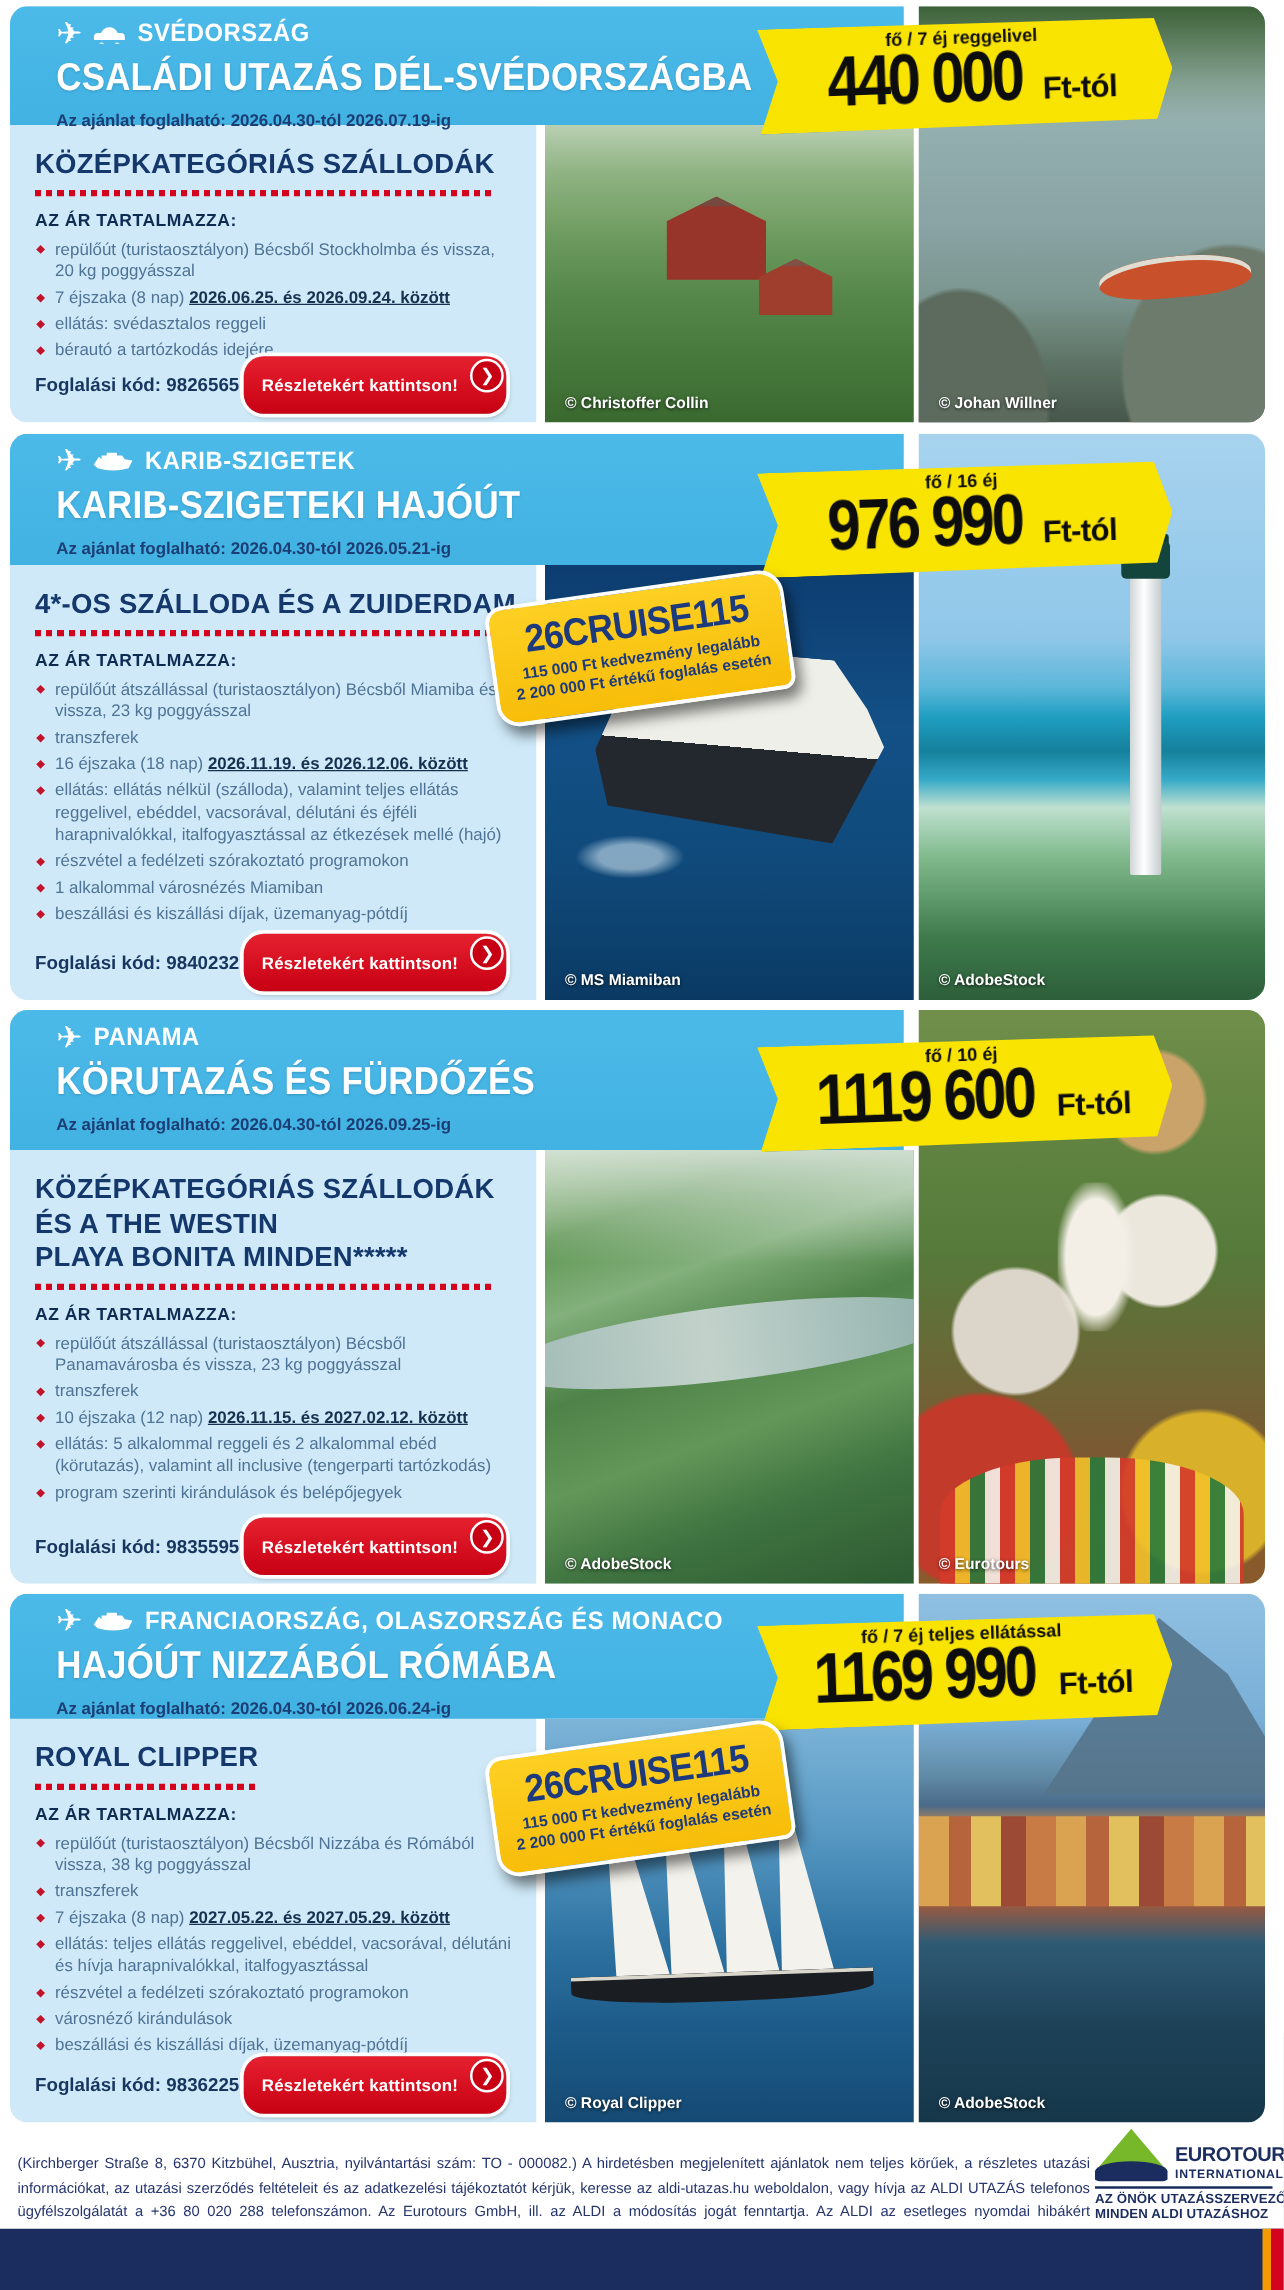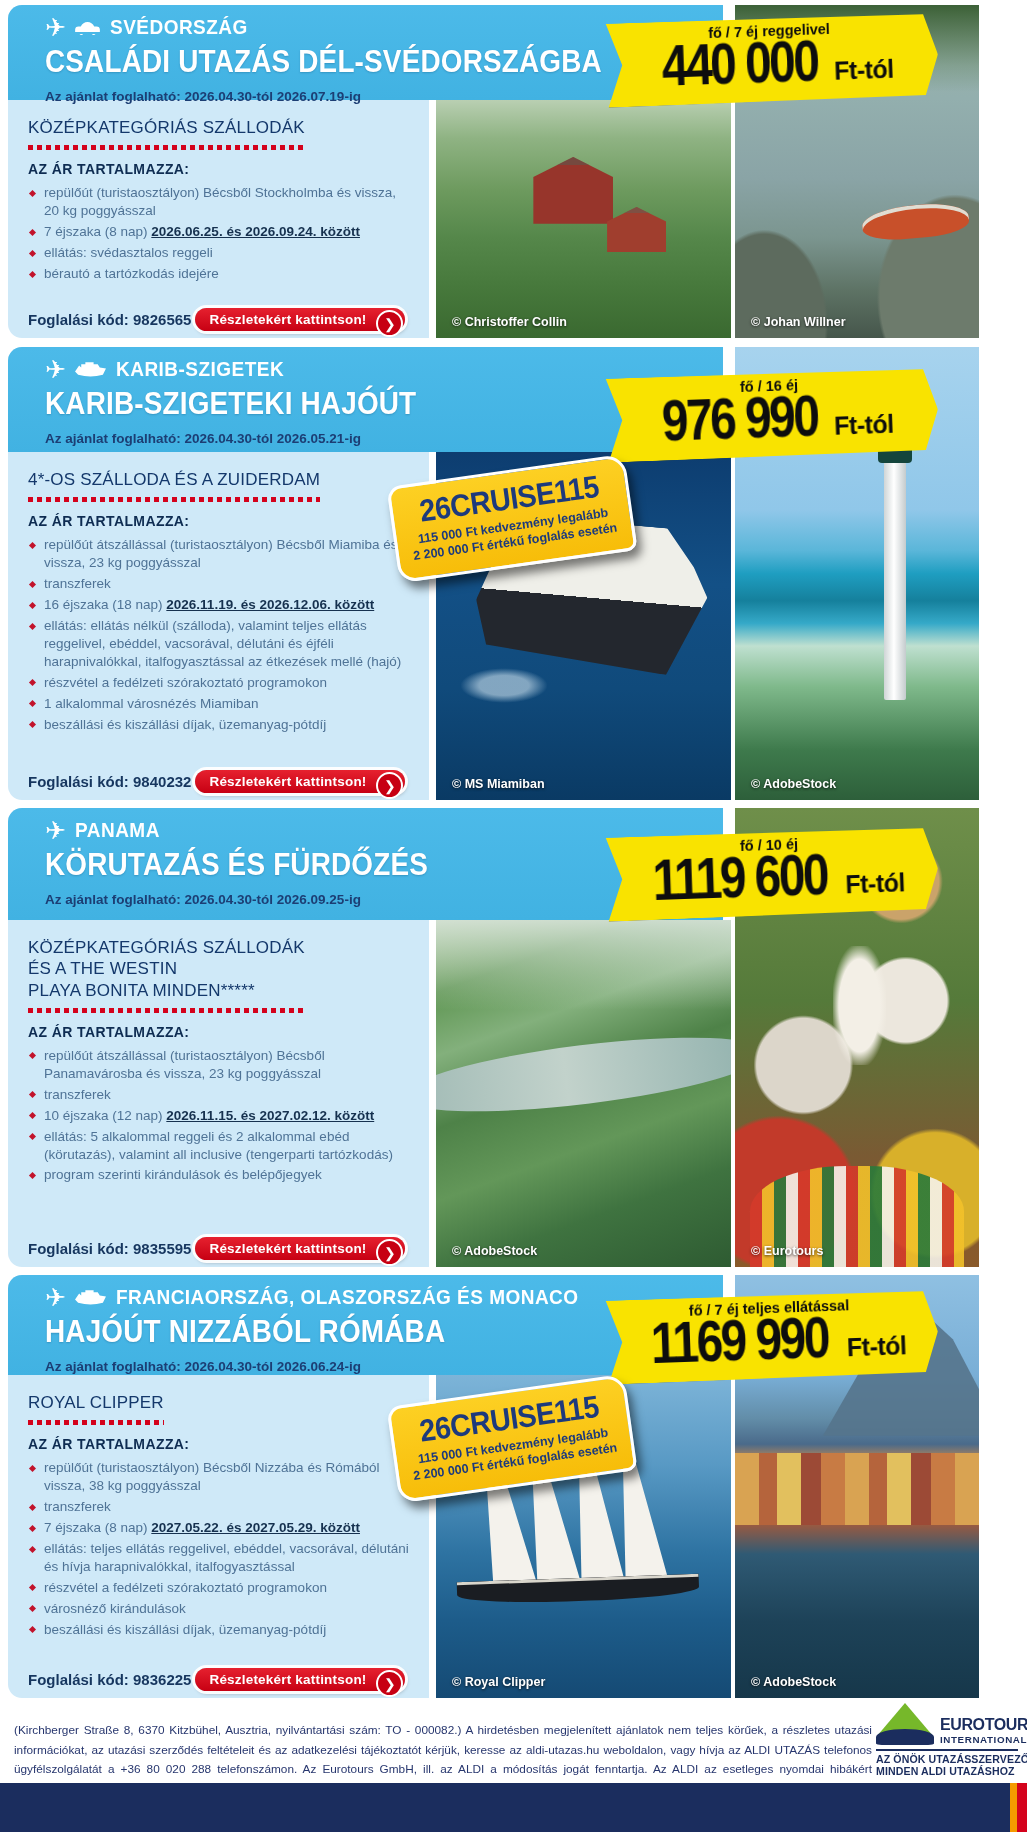--- a/index.html
+++ b/index.html
@@ -22,46 +22,46 @@
   .ticon{display:inline-flex;align-items:center;color:#fff;}
   .ticon.plane{font-size:25px;line-height:1;}
   .country{font-size:20px;font-weight:600;letter-spacing:.5px;transform:scaleX(.95);transform-origin:left center;white-space:nowrap;}
   .title{margin:4px 0 0;font-size:31px;font-weight:800;letter-spacing:.2px;
          transform:scaleX(.9);transform-origin:left center;white-space:nowrap;
          text-shadow:0 1px 2px rgba(0,60,100,.25);}
   .validity{margin-top:9px;font-size:13.5px;font-weight:700;color:#1c3e74;}
 
   .content{position:absolute;left:0;top:var(--band);width:421px;padding:17px 18px 0 20px;}
   .subwrap{display:inline-block;max-width:383px;}
-  .subtitle{font-size:17px;font-weight:400;color:#14386b;line-height:1.25;
+  .subtitle{font-size:22px;font-weight:700;color:#14386b;line-height:1.25;
             letter-spacing:.2px;white-space:nowrap;}
   .dots{height:5px;margin:7px 0 9px;
         background:repeating-linear-gradient(90deg,#d4021c 0 5px,transparent 5px 9px);}
   .includes-label{font-size:14px;font-weight:800;color:#0e2c52;letter-spacing:.4px;margin:2px 0 7px;}
   ul.includes{list-style:none;margin:0;padding:0;}
   ul.includes li{position:relative;padding-left:16px;margin:3px 0;
                  font-size:13.5px;line-height:1.33;color:#4f7396;}
   ul.includes li::before{content:"";position:absolute;left:2px;top:6.5px;width:5px;height:5px;
                  background:#c2132b;transform:rotate(45deg);}
   ul.includes li strong{color:#16314f;font-weight:700;text-decoration:underline;}
 
   .bookingrow{position:absolute;left:20px;bottom:7px;display:flex;align-items:center;gap:4px;z-index:6;}
   .bkg{font-size:15px;font-weight:800;color:#16365f;white-space:nowrap;}
-  .cta{position:relative;border:none;cursor:pointer;height:23px;border-radius:16px;
+  .cta{position:relative;border:none;cursor:pointer;height:46px;border-radius:16px;
        background:linear-gradient(180deg,#e6212f,#c70013);color:#fff;
        font-family:inherit;font-size:13.5px;font-weight:800;letter-spacing:.2px;
        padding:0 38px 0 14px;box-shadow:0 0 0 3px rgba(255,255,255,.95),1px 2px 4px rgba(0,0,0,.35);}
   .cta .arrow{position:absolute;right:2px;top:2px;width:27px;height:27px;border-radius:50%;
        background:#c70013;border:2.5px solid #fff;color:#fff;font-size:14px;font-weight:800;
        display:flex;align-items:center;justify-content:center;padding-left:2px;}
 
   
   .ph{position:absolute;bottom:0;overflow:hidden;}
   .ph1{left:428px;width:295px;top:var(--band);}
-  .ph2{left:727px;width:244px;top:0;text-align:right;}
+  .ph2{left:727px;width:277px;top:0;text-align:right;}
   .credit{position:absolute;left:16px;bottom:9px;color:#fff;font-size:12.5px;font-weight:600;
           text-shadow:0 1px 3px rgba(0,0,0,.75);z-index:3;}
   .ph::before,.ph::after{content:"";position:absolute;}
 
   .sweden-house{background:linear-gradient(180deg,#b9cfb2 0%,#8fb383 16%,#6d9a5e 38%,#55874a 58%,#47793c 78%,#3a6930 100%);}
   .sweden-house::before{left:33%;top:24%;width:27%;height:28%;background:#97352b;
      clip-path:polygon(0 30%,50% 0,100% 30%,100% 100%,0 100%);
      box-shadow:inset 0 8px 0 rgba(90,90,80,.55);}
   .sweden-house::after{left:58%;top:45%;width:20%;height:19%;background:#a03e2e;
      clip-path:polygon(0 32%,50% 0,100% 32%,100% 100%,0 100%);

